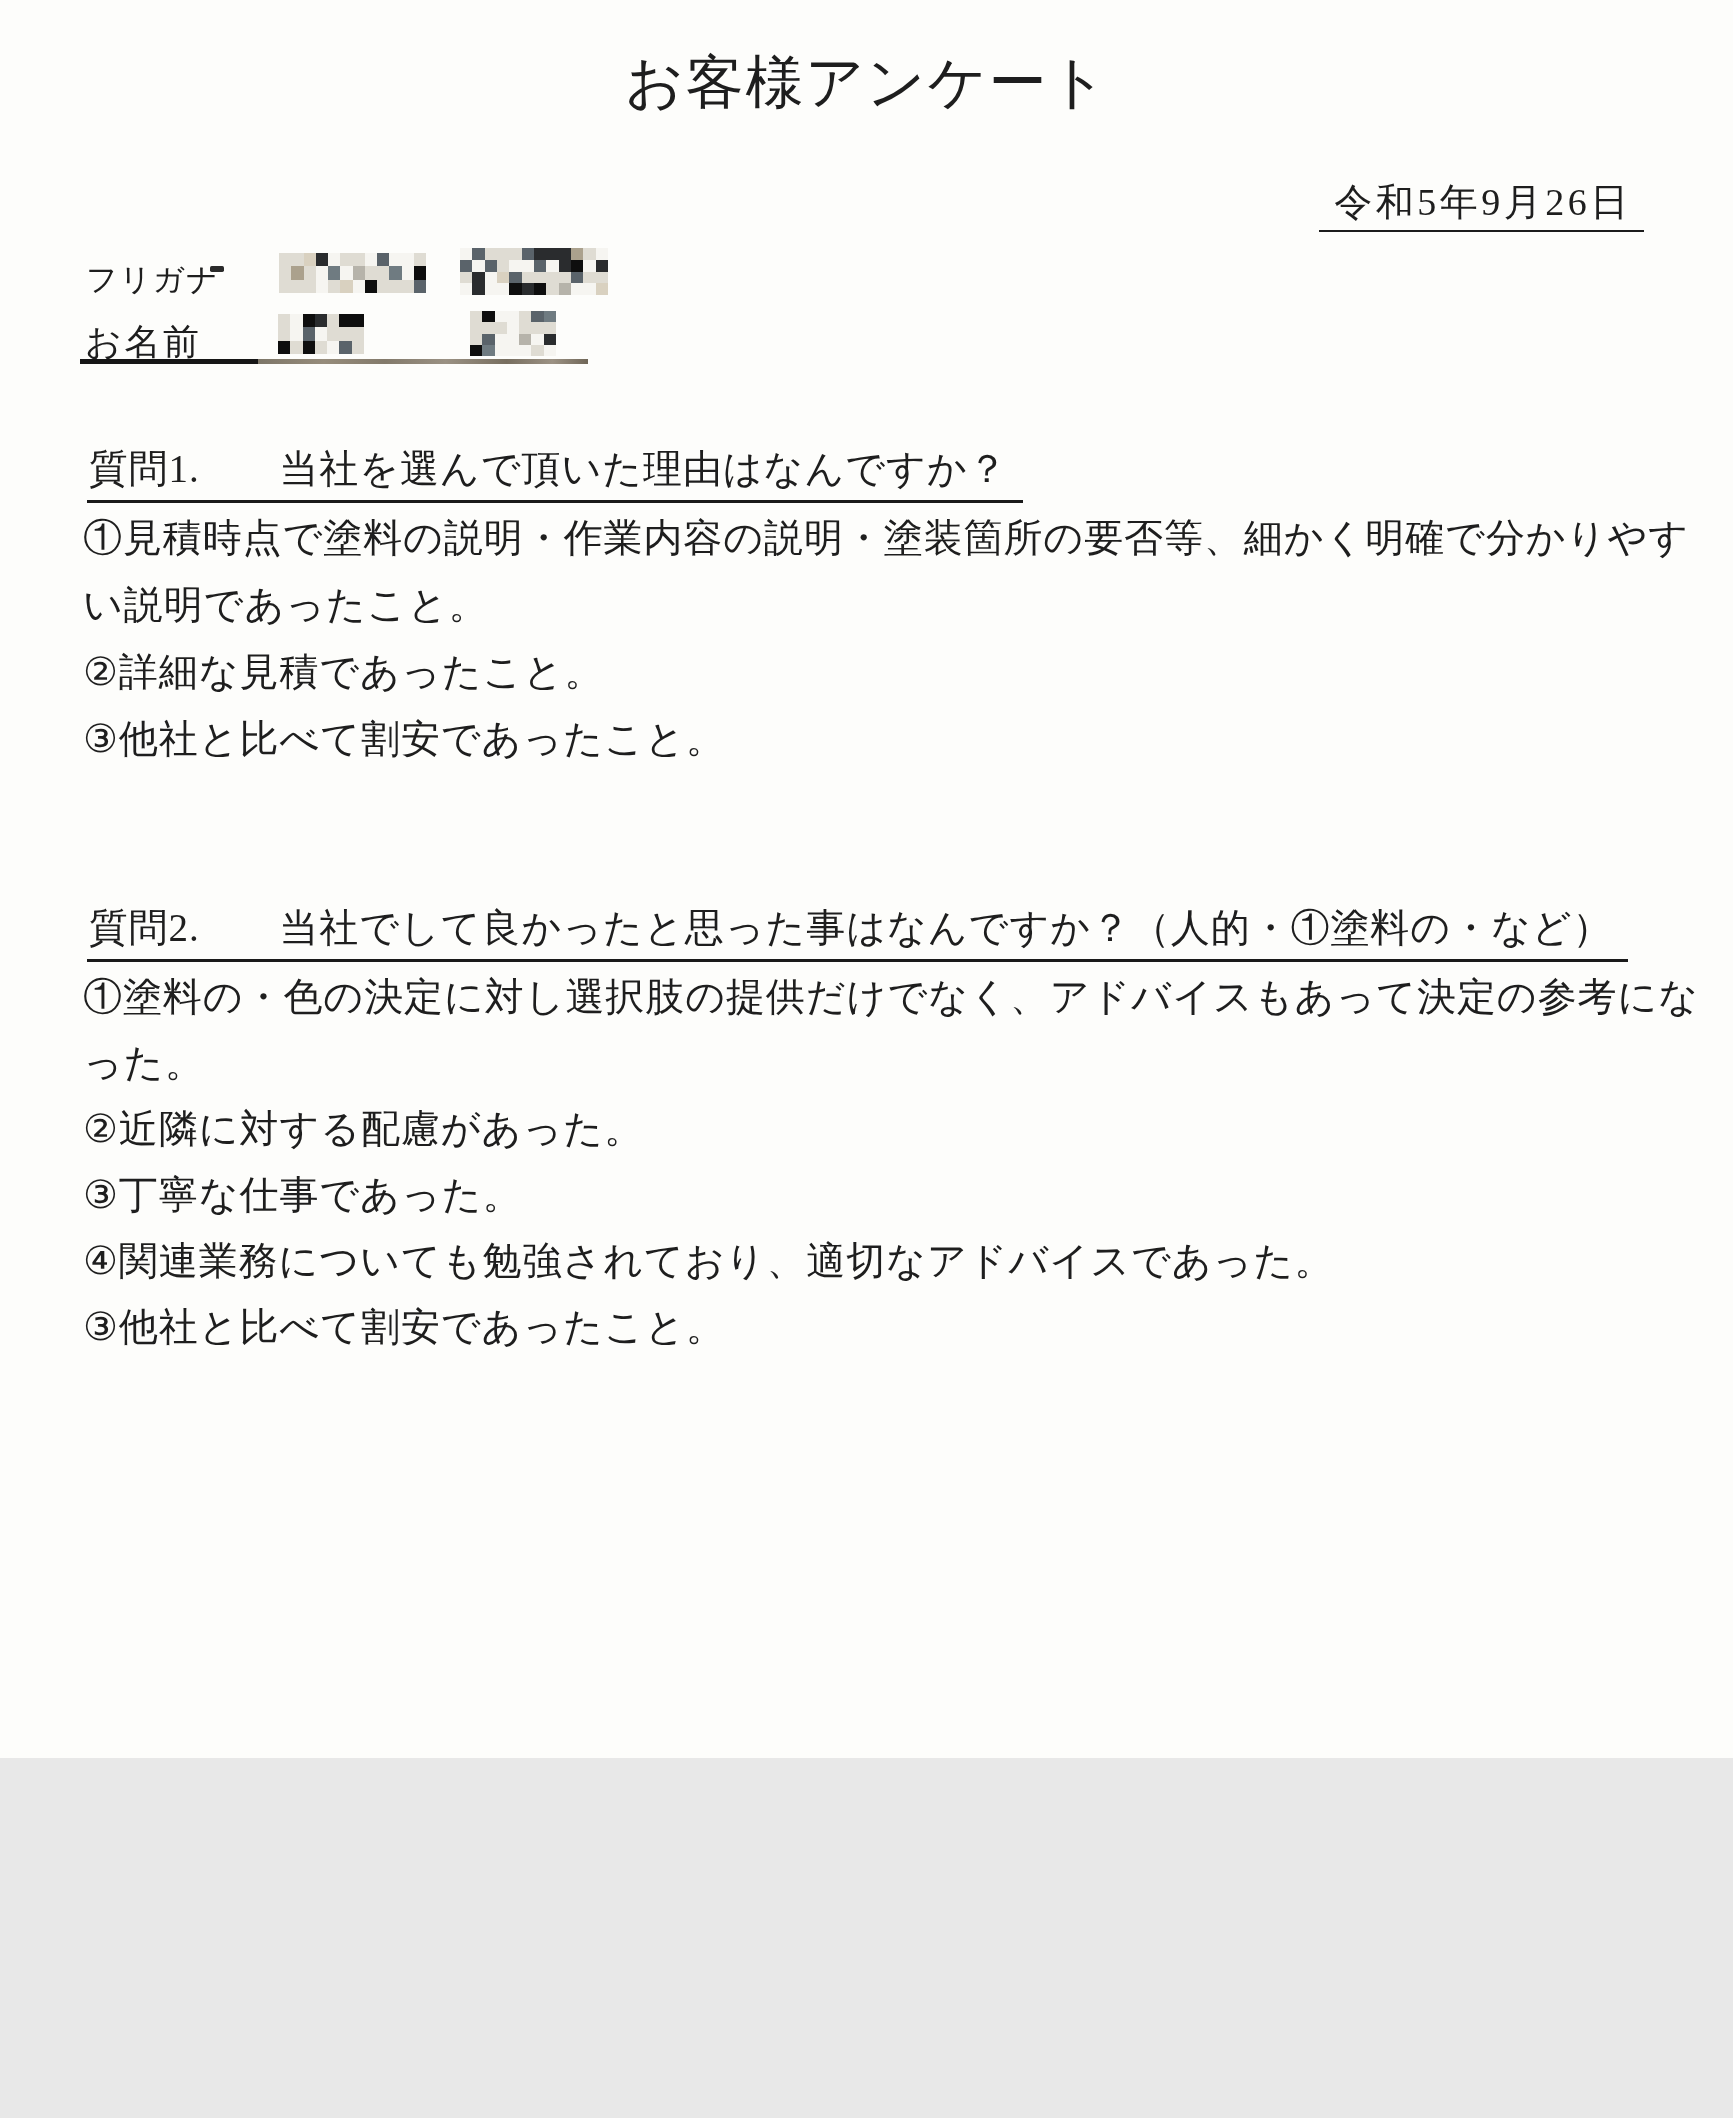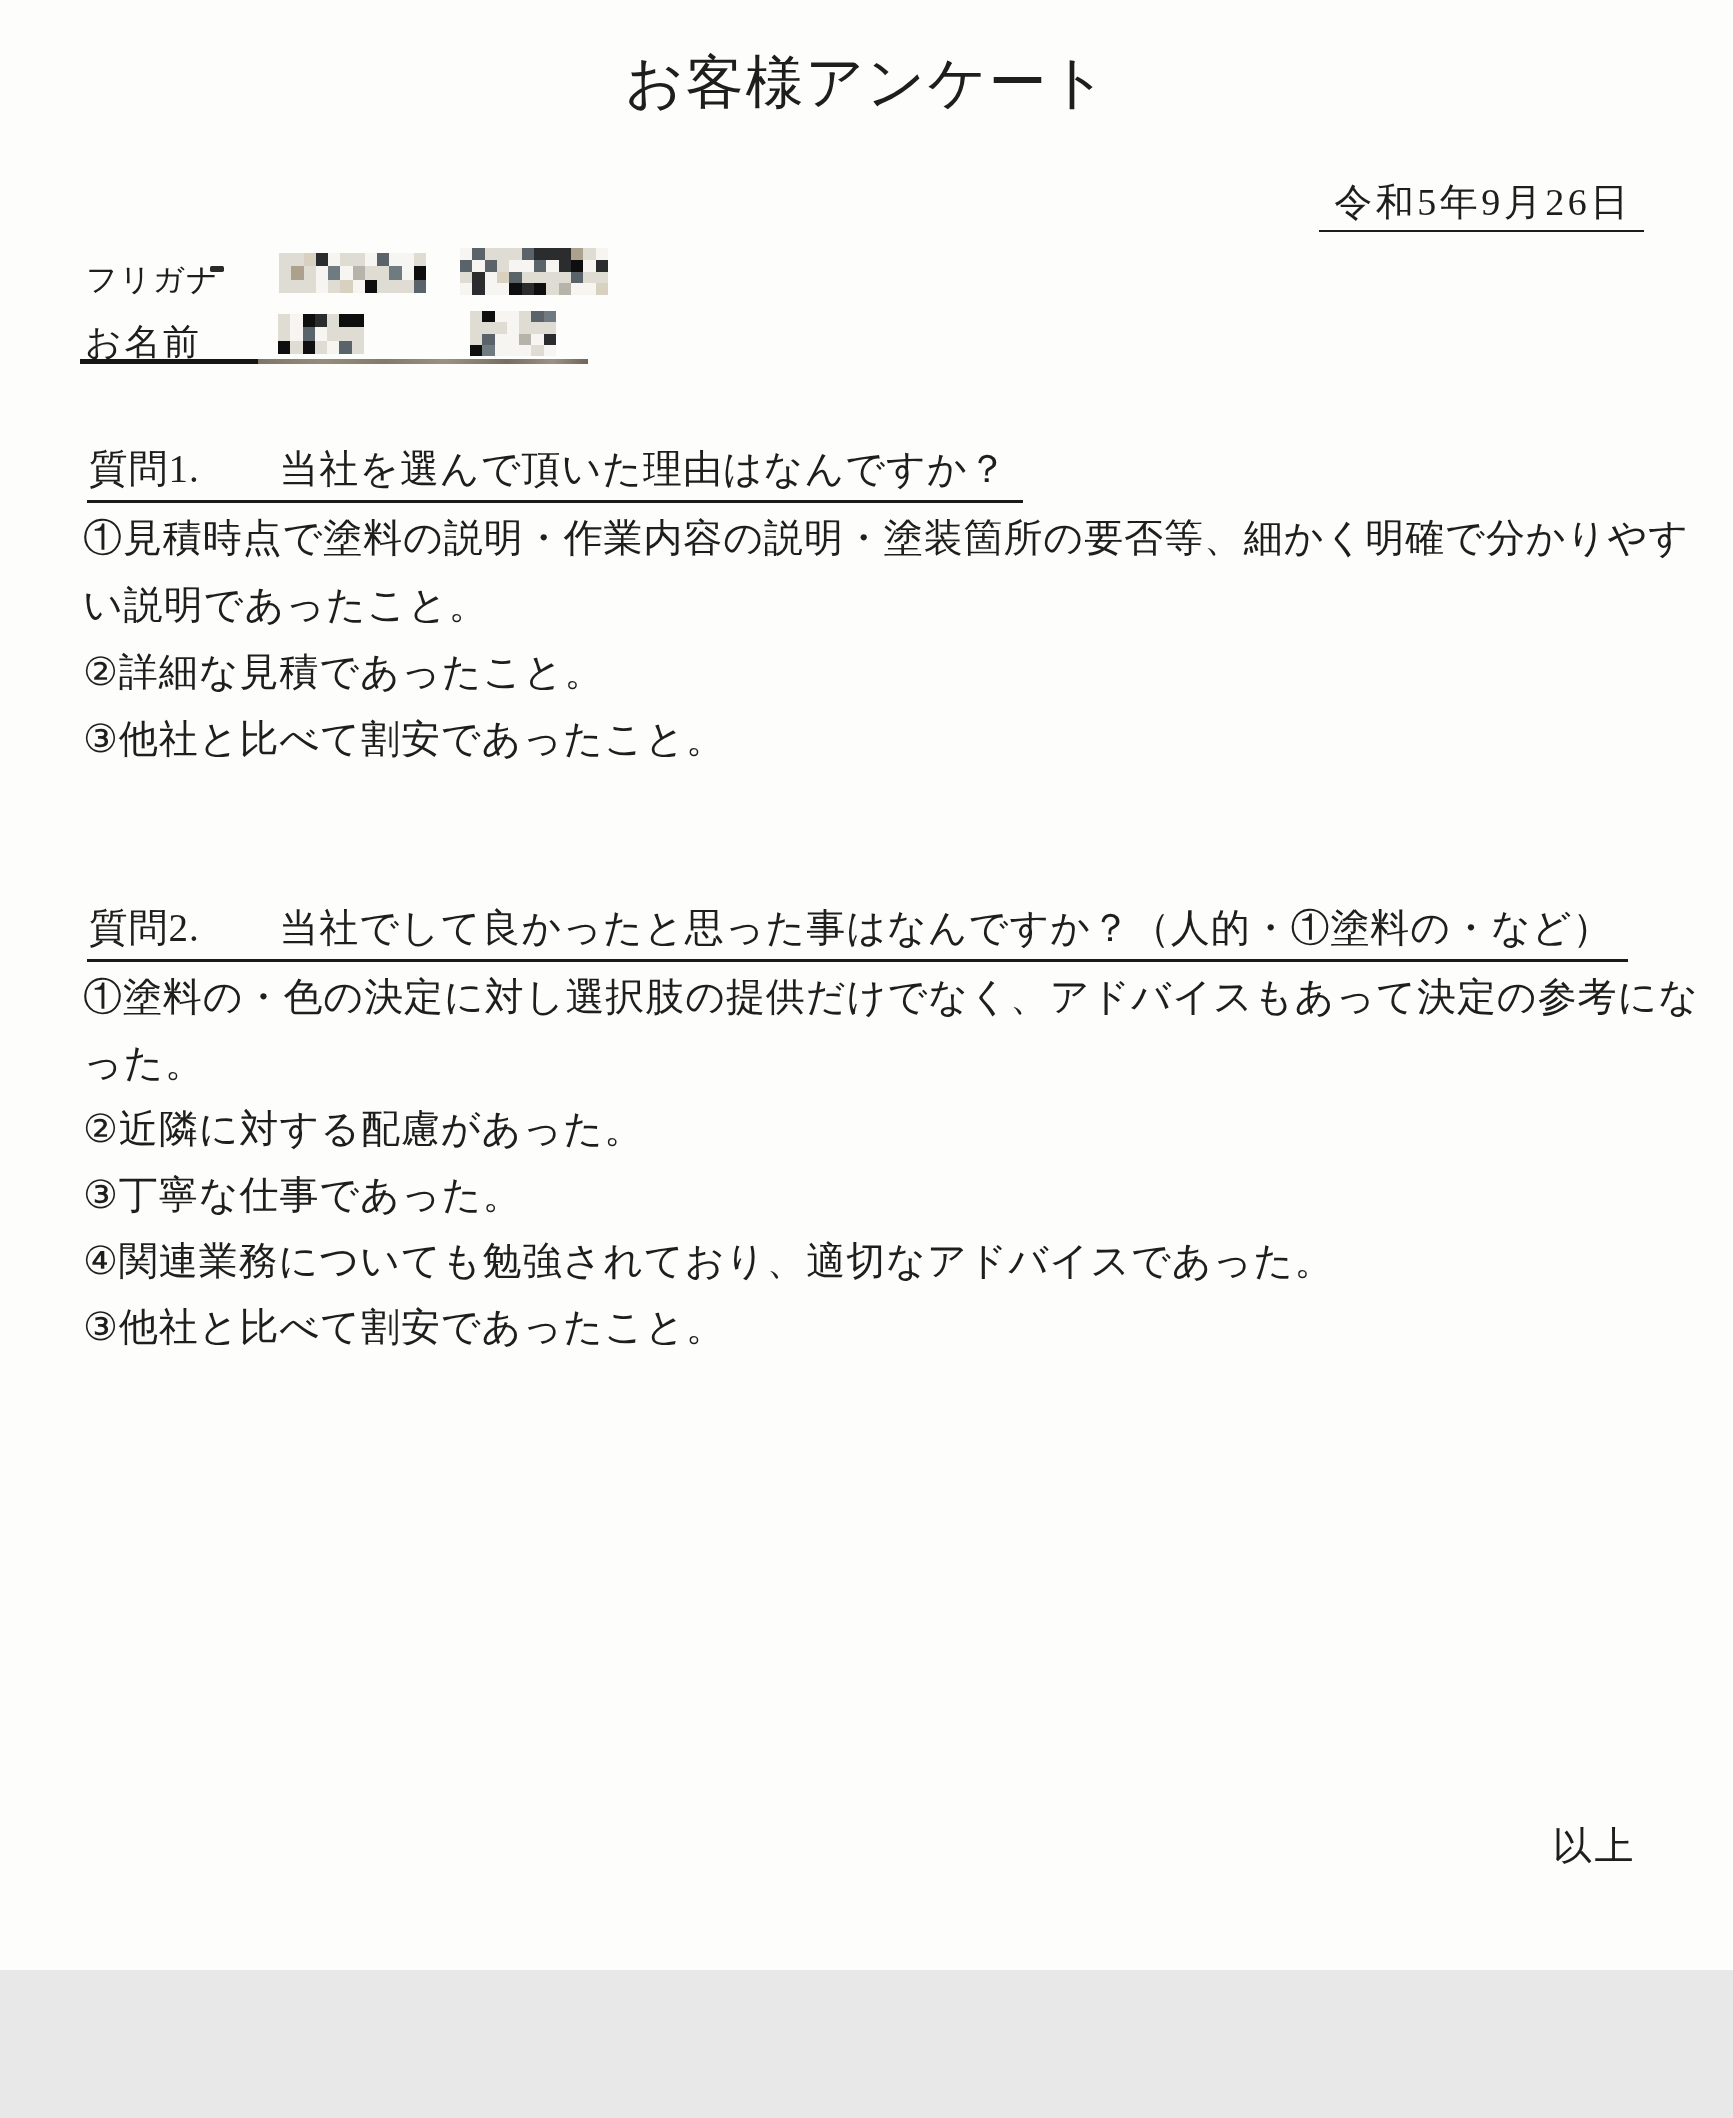--- a/index.html
+++ b/index.html
@@ -1,18 +1,18 @@
 <!DOCTYPE html>
 <html style="font-size:14px"><head>
 <meta charset="utf-8">
 <style>
   html,body{margin:0;padding:0;background:#e8e8e8;}
   .page{
     position:relative;
-    width:1734px;height:1970px;
+    width:1734px;height:1758px;
     background:#fdfdfb;
     font-family:"Liberation Serif","DejaVu Serif",serif;
     color:#1e1e1e;
     overflow:hidden;
   }
   .doc-title{
     position:absolute;top:44px;left:0;width:100%;
     text-align:center;font-size:58px;letter-spacing:1.7px;
     font-weight:500;
   }

